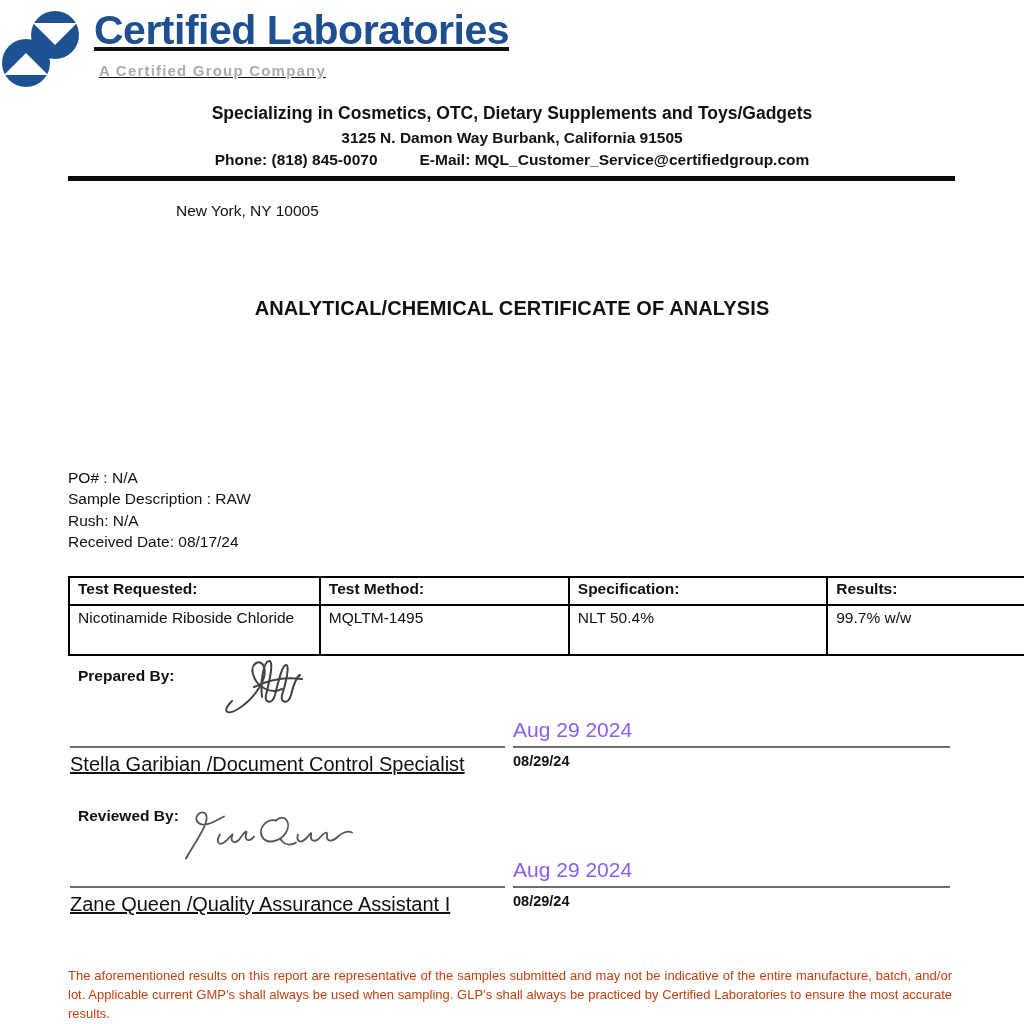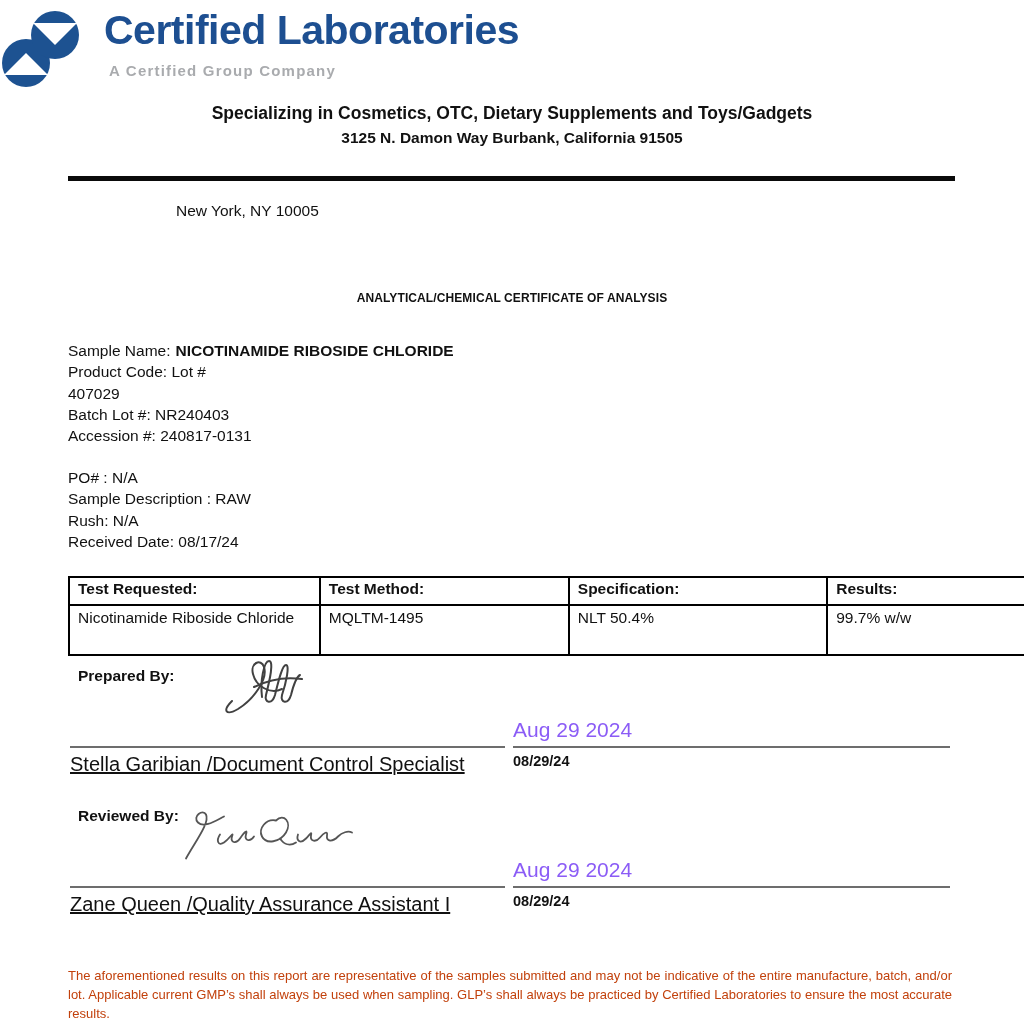--- a/index.html
+++ b/index.html
@@ -9,37 +9,37 @@
     background:#ffffff;
     font-family:"Liberation Sans","DejaVu Sans",sans-serif;
     color:#111;
     overflow:hidden;
     margin:0 auto;
   }
   .abs{position:absolute;}
   .centered{left:0;right:0;text-align:center;}
 
   
-  .logo-row{top:10px;display:flex;justify-content:center;align-items:flex-start;gap:20px;}
+  .logo-row{top:10px;display:flex;justify-content:center;align-items:flex-start;gap:10px;text-decoration:underline;}
   .brand-name{font-size:41px;font-weight:bold;color:#1d4f91;line-height:1.0;letter-spacing:-0.5px;}
   .brand-tagline{font-size:15px;font-weight:bold;color:#a9abae;letter-spacing:1.2px;margin-top:11px;margin-left:5px;}
   .spec-line{top:103px;font-weight:bold;font-size:17.5px;}
   .addr-line{top:129px;font-weight:bold;font-size:15.5px;}
   .contact-line{top:151px;font-weight:bold;font-size:15.5px;}
   .contact-line .gap{display:inline-block;width:42px;}
   .rule{top:176px;left:68px;width:887px;height:5px;background:#0a0a0a;}
 
   
   .customer{top:200px;left:68px;font-size:15.5px;line-height:21.5px;}
   .cust-row{display:flex;}
   .cust-label{font-weight:bold;width:108px;}
   .bold{font-weight:bold;}
 
   
-  .coa-title{top:291px;font-weight:bold;font-size:12px;letter-spacing:0.1px;}
+  .coa-title{top:297px;font-weight:bold;font-size:20px;letter-spacing:0.1px;}
 
   
   .info-block{left:68px;font-size:15.5px;line-height:21.3px;}
   .sample-block{top:340px;}
   .po-block{top:467px;}
   .label-gap{margin-right:5px;}
 
   
   .results-table{top:576px;left:68px;width:1013px;border-collapse:collapse;table-layout:fixed;font-size:15.5px;}
   .results-table td{border:2px solid #000;padding:2px 8px;vertical-align:top;}
@@ -74,41 +74,35 @@
       <polygon points="53,15 57,15 55,27" fill="#ffffff"></polygon>
     </svg>
     <div>
       <div class="brand-name">Certified Laboratories</div>
       <div class="brand-tagline">A Certified Group Company</div>
     </div>
   </div>
 
   <div class="abs centered spec-line">Specializing in Cosmetics, OTC, Dietary Supplements and Toys/Gadgets</div>
   <div class="abs centered addr-line">3125 N. Damon Way Burbank, California 91505</div>
+  <div class="abs centered contact-line">
+    <span>Phone: (818) 845-0070</span><span class="gap"></span><span>E-Mail: MQL_Customer_Service@certifiedgroup.com</span>
+  </div>
 
   <div class="abs rule"></div>
 
   <div class="abs customer">
     <div class="cust-row">
       <span class="cust-label"></span>
       <span>New York, NY 10005</span>
     </div>
   </div>
 
   <div class="abs centered coa-title">ANALYTICAL/CHEMICAL CERTIFICATE OF ANALYSIS</div>
 
-  <div class="abs info-block sample-block">
-    <div>
-      <span class="label-gap">Sample Name:</span><span class="bold">NICOTINAMIDE RIBOSIDE CHLORIDE</span>
-    </div>
-    <div>Product Code: Lot #</div>
-    <div>407029</div>
-    <div>Batch Lot #: NR240403</div>
-    <div>Accession #: 240817-0131</div>
-  </div>
 
   <div class="abs info-block po-block">
     <div>PO# : N/A</div>
     <div>Sample Description : RAW</div>
     <div>Rush: N/A</div>
     <div>Received Date: 08/17/24</div>
   </div>
 
   <table class="abs results-table">
     <tbody>

